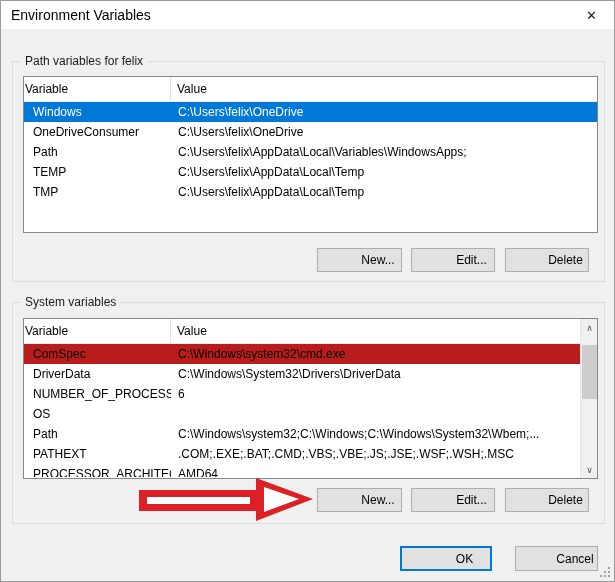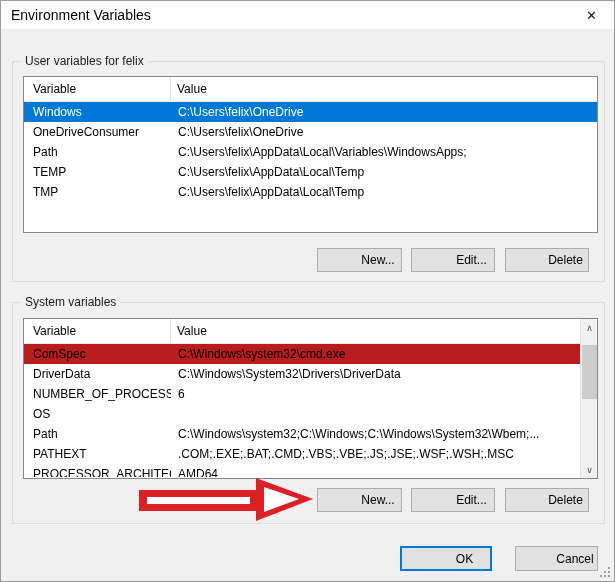--- a/index.html
+++ b/index.html
@@ -29,21 +29,21 @@
     padding:0 4px; font-size:12px; color:#1a1a1a; white-space:nowrap;
   }
   .listview {
     position:absolute; left:22px; width:575px;
     background:#ffffff; border:1px solid #828790; overflow:hidden;
   }
   .lv-header {
     display:flex; height:25px; align-items:center;
     border-bottom:1px solid #ececec; background:#ffffff;
   }
-  .lv-hcell { padding-left:9px; white-space:nowrap; overflow:hidden; }
+  .lv-hcell { padding-left:1px; white-space:nowrap; overflow:hidden; }
   .lv-hcell.col1 { width:146px; }
   .lv-hdiv { width:1px; align-self:stretch; background:#e0e0e0; }
   .lv-hcell.col2 { flex:1; padding-left:6px; }
   .lv-rows { overflow:hidden; }
   .lv-row { display:flex; height:20px; line-height:20px; white-space:nowrap; }
   .lv-cell { overflow:hidden; white-space:nowrap; }
   .lv-cell.c1 { width:147px; padding-left:9px; flex:none; }
   .lv-cell.c2 { flex:1; padding-left:7px; }
   .lv-row.sel-row { color:#ffffff; }
   .lv-row.inactive-sel { background:#b91c1c; }
@@ -76,21 +76,21 @@
 <div class="window">
 
   <div class="titlebar">
     <span class="title-text">Environment Variables</span>
   </div>
   <div class="close-btn">
     <span>✕</span>
   </div>
 
   <div class="groupbox" style="top:60px; height:221px;">
-    <span class="groupbox-label">User variables for felix</span>
+    <span class="groupbox-label">Path variables for felix</span>
   </div>
 
   <div class="listview" style="top:75px; height:157px;">
     <div class="lv-header">
       <div class="lv-hcell col1">Variable</div>
       <div class="lv-hdiv"></div>
       <div class="lv-hcell col2">Value</div>
     </div>
     <div class="lv-rows" style="height:130px;">
       <div class="lv-row sel-row" style="background: rgb(0, 120, 215);">

